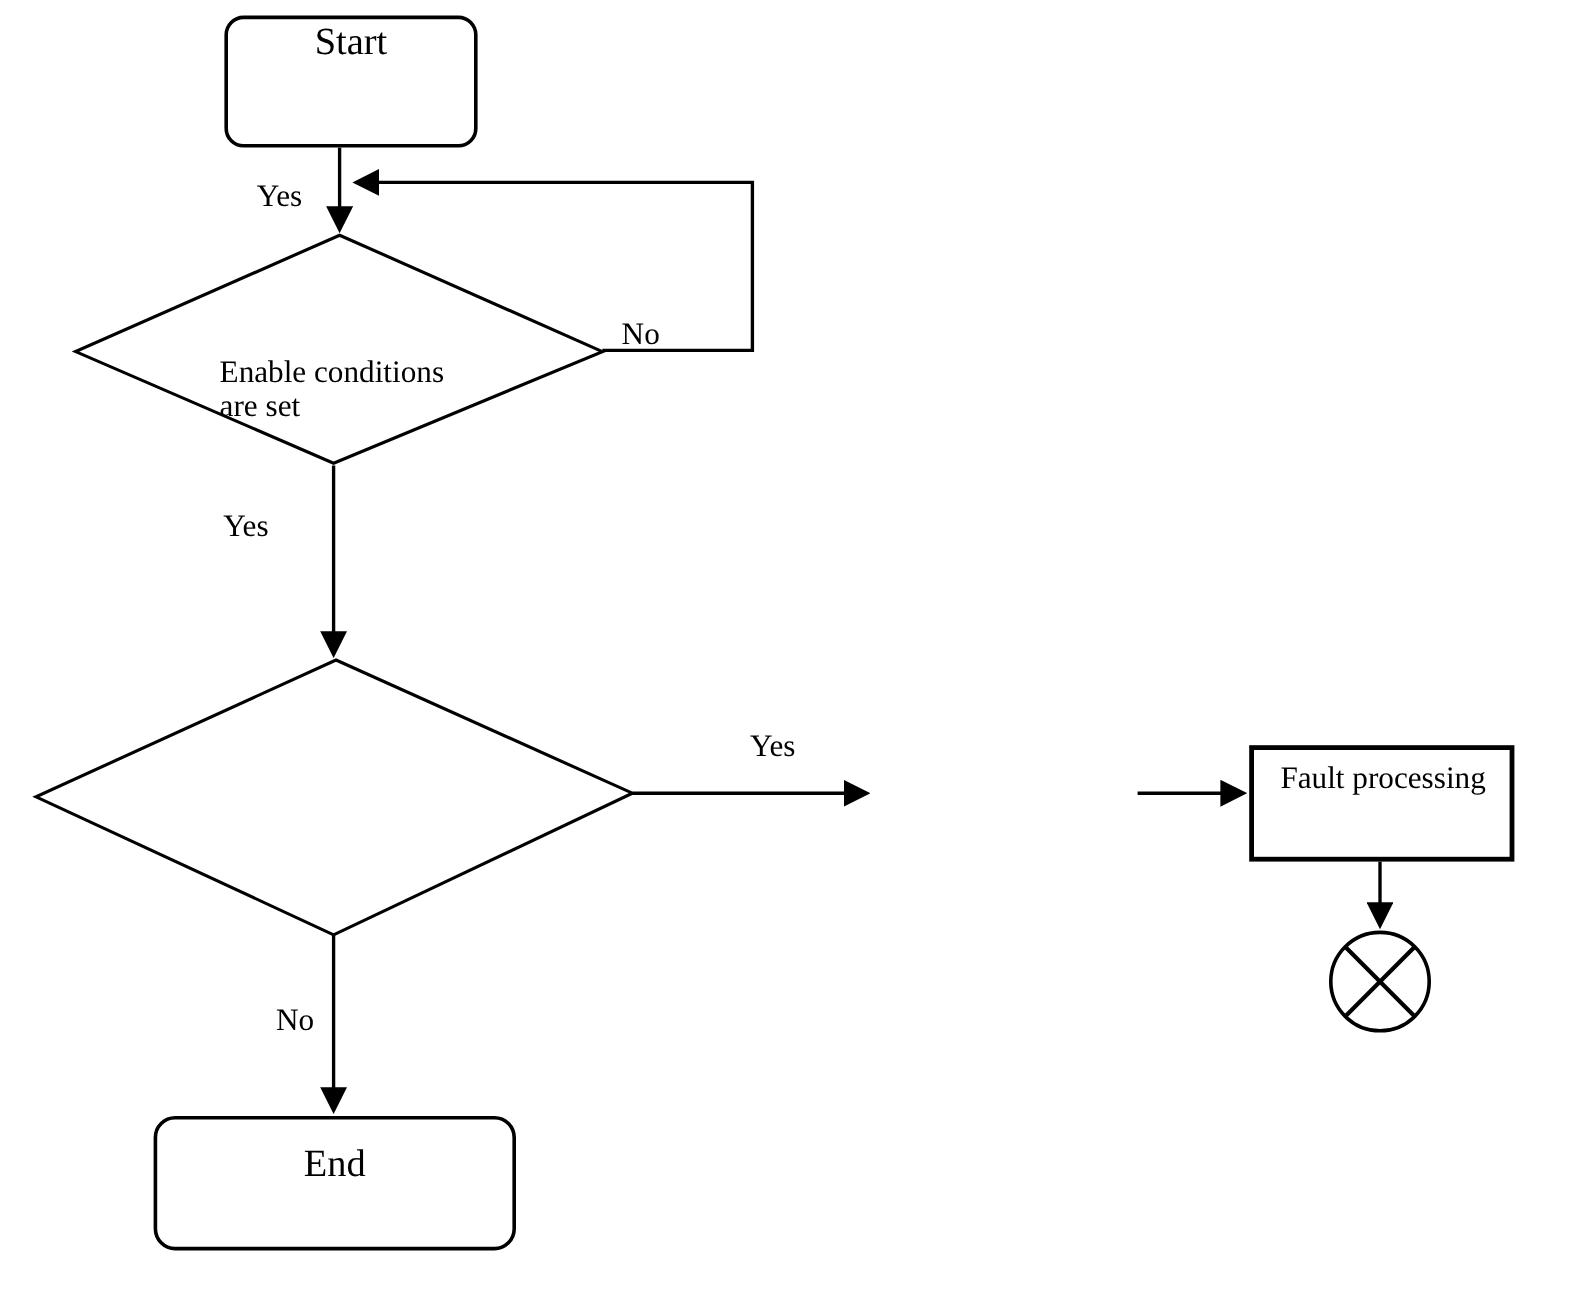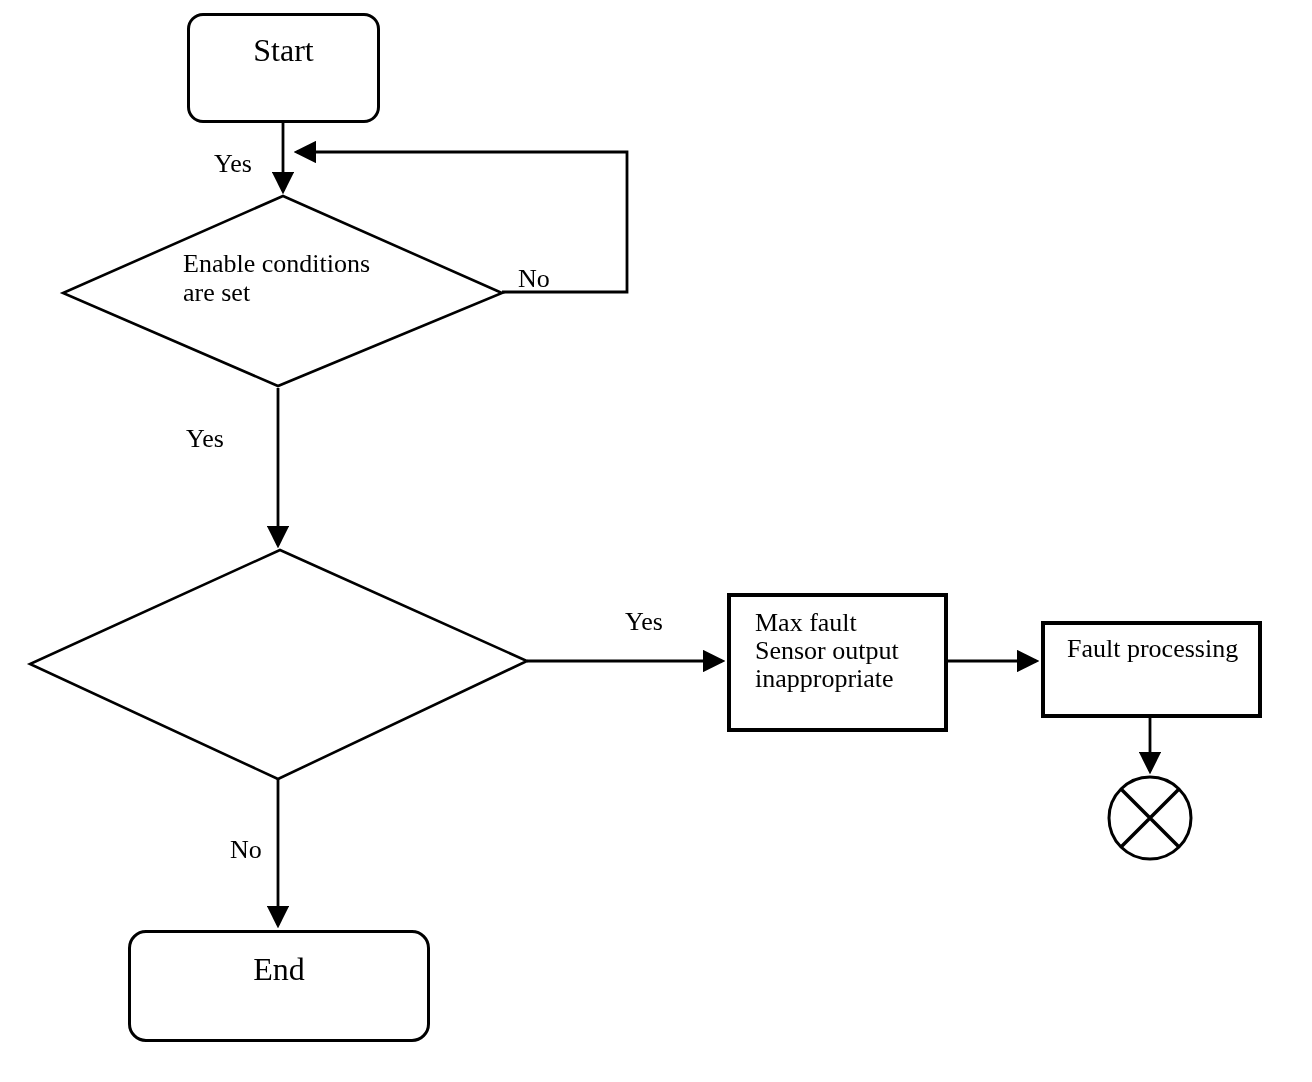--- a/index.html
+++ b/index.html
@@ -45,29 +45,29 @@
     white-space: nowrap;
   }
   .diamond-text {
     position: absolute;
     white-space: nowrap;
   }
   .serif-text {
     font-family: "Liberation Serif", serif;
     font-size: 26px;
     line-height: 29px;
+    margin-top: 46px;
   }
   .sans-text {
     font-family: "Liberation Sans", sans-serif;
     font-size: 24px;
     line-height: 31px;
   }
   #start-box {
-    left: 187px; top: 13px; width: 193px; height: 110px;
-    padding-top: 16px;
+    left: 187px; top: 13px; width: 211px; height: 110px;
   }
   #end-box {
     left: 128px; top: 930px; width: 302px; height: 112px;
     border-radius: 18px;
     padding-top: 18px;
   }
   #max-fault-box {
     left: 727px; top: 593px; width: 221px; height: 139px;
     padding: 12px 0 0 24px;
   }
@@ -122,25 +122,20 @@
   <div class="node terminal" id="start-box">
     <span>Start</span>
   </div>
 
   <div class="diamond-text serif-text" id="decision1-text">
     <div>Enable conditions</div>
     <div>are set</div>
   </div>
 
 
-  <div class="node process" id="max-fault-box">
-    <div>Max fault</div>
-    <div>Sensor output</div>
-    <div>inappropriate</div>
-  </div>
 
   <div class="node process" id="fault-processing-box">
     <span>Fault processing</span>
   </div>
 
   <div class="node terminal" id="end-box">
     <span>End</span>
   </div>
 
   <div class="label" id="label-yes-top">Yes</div>

